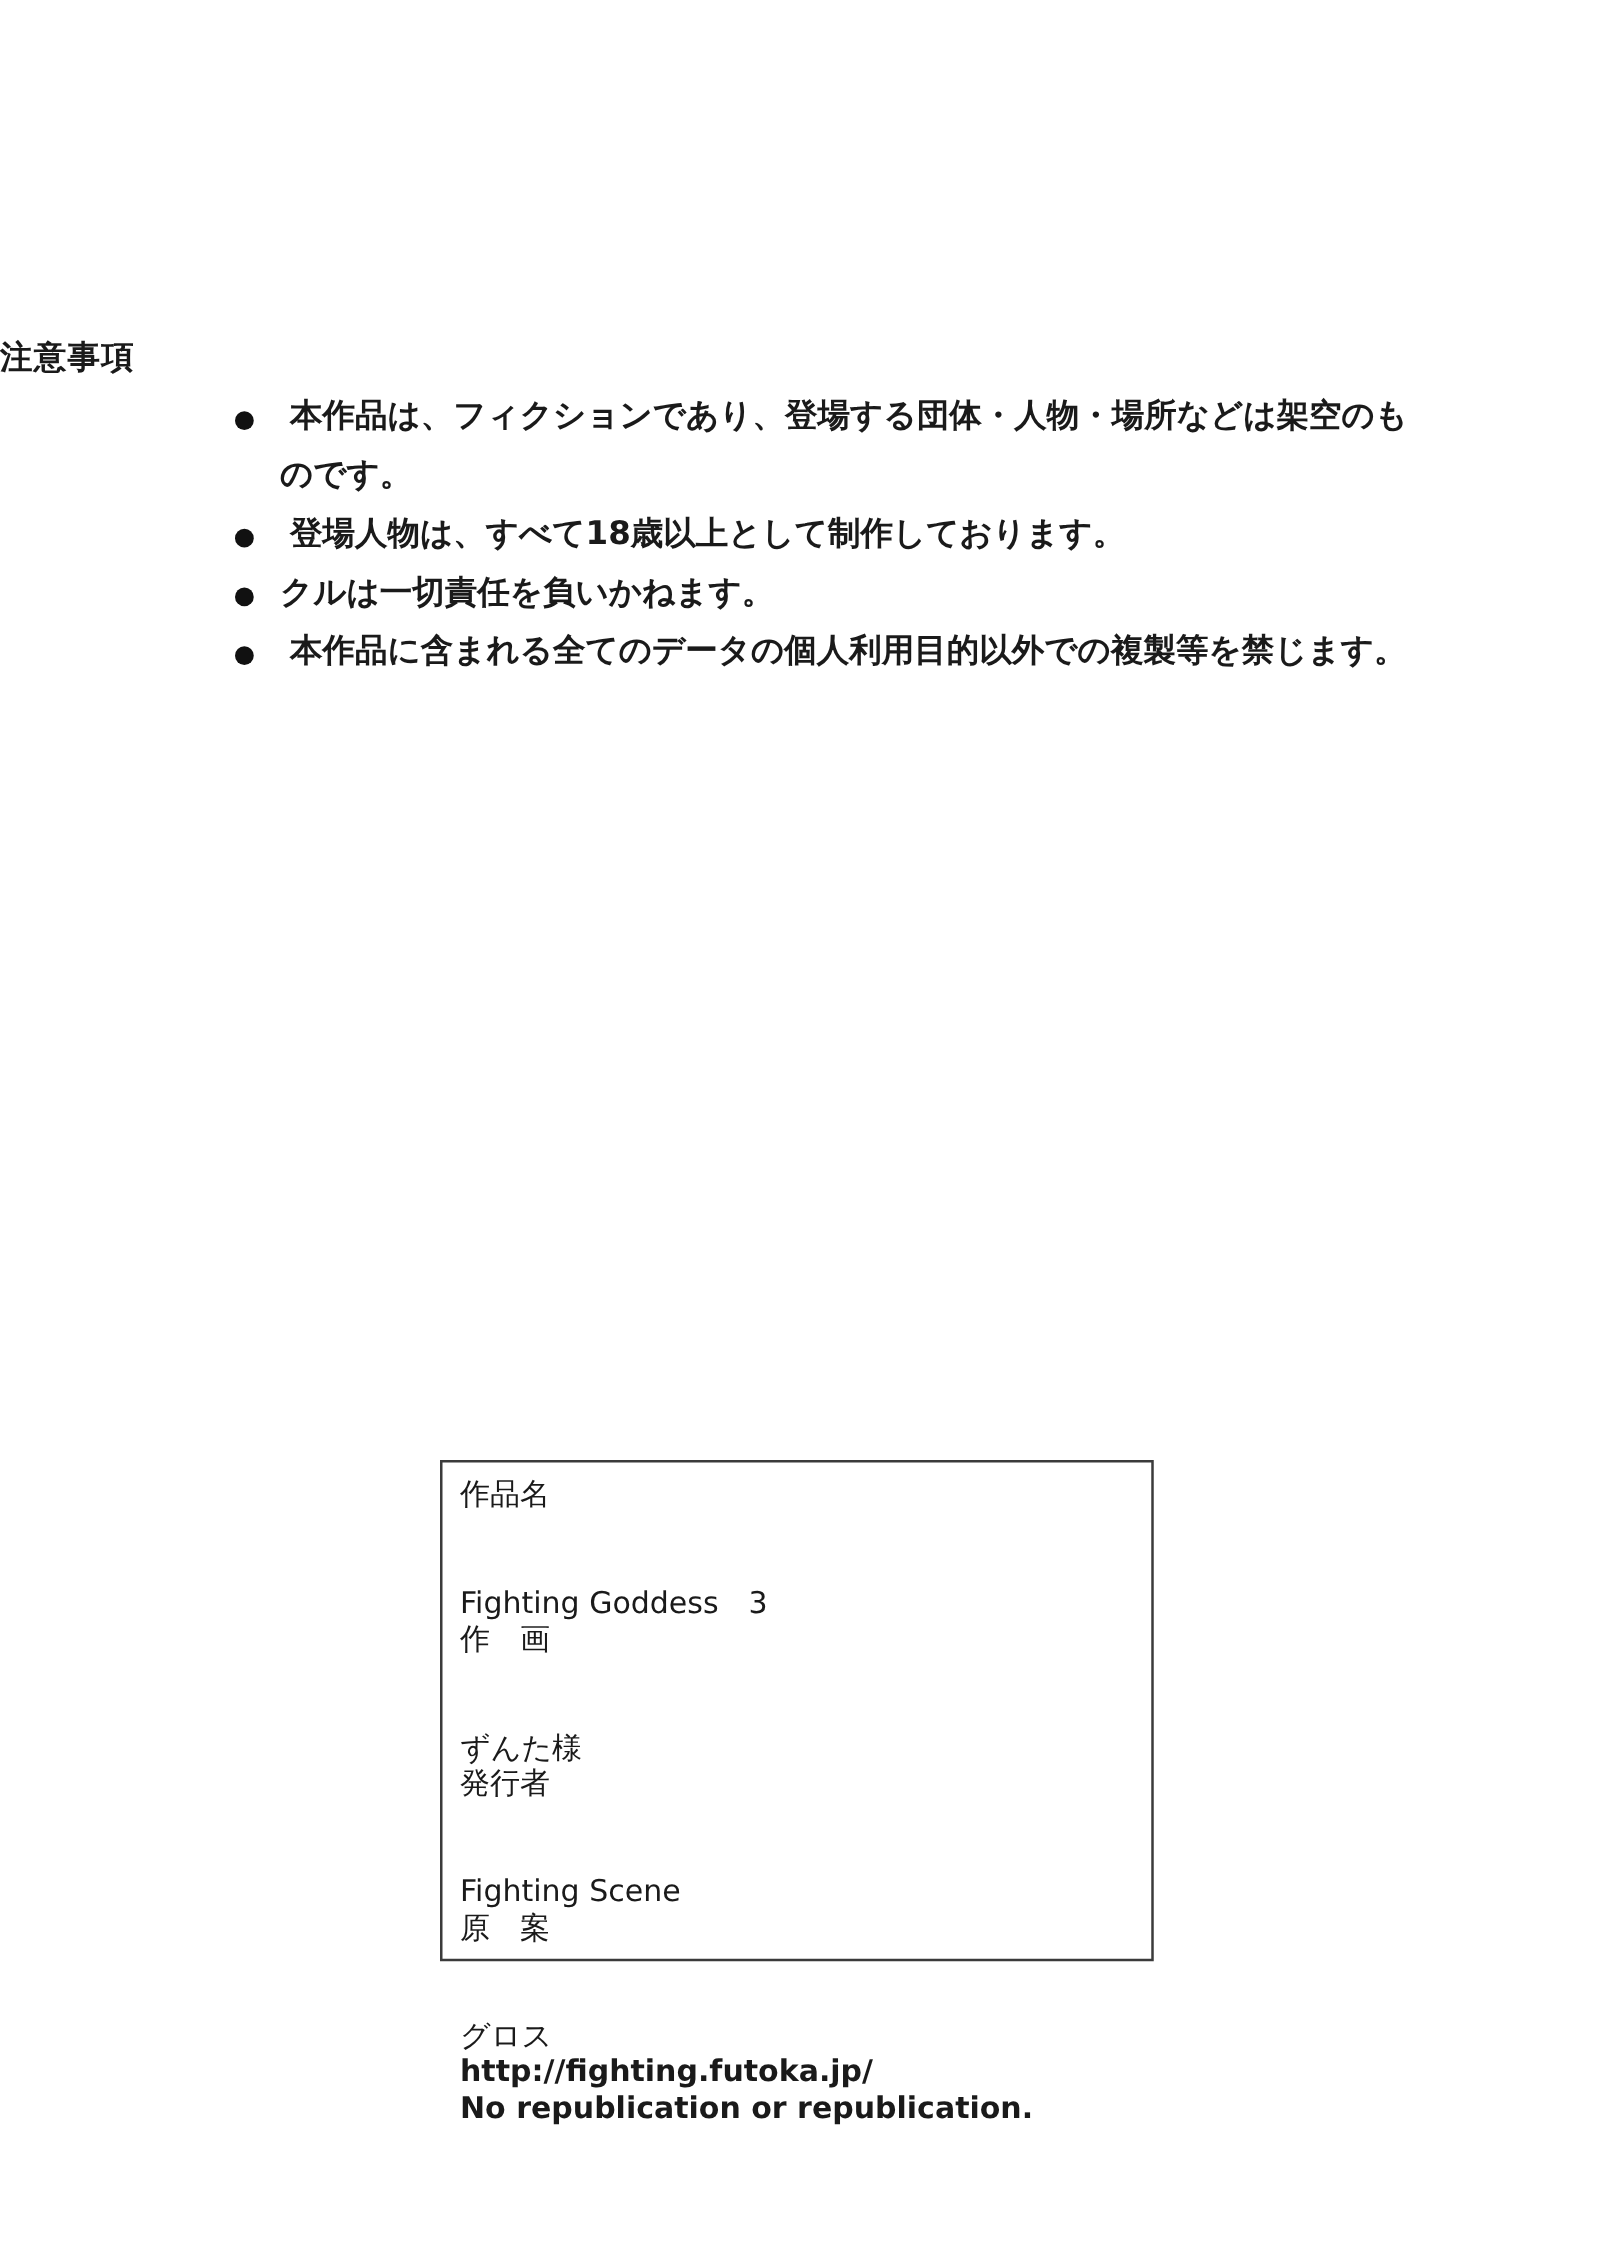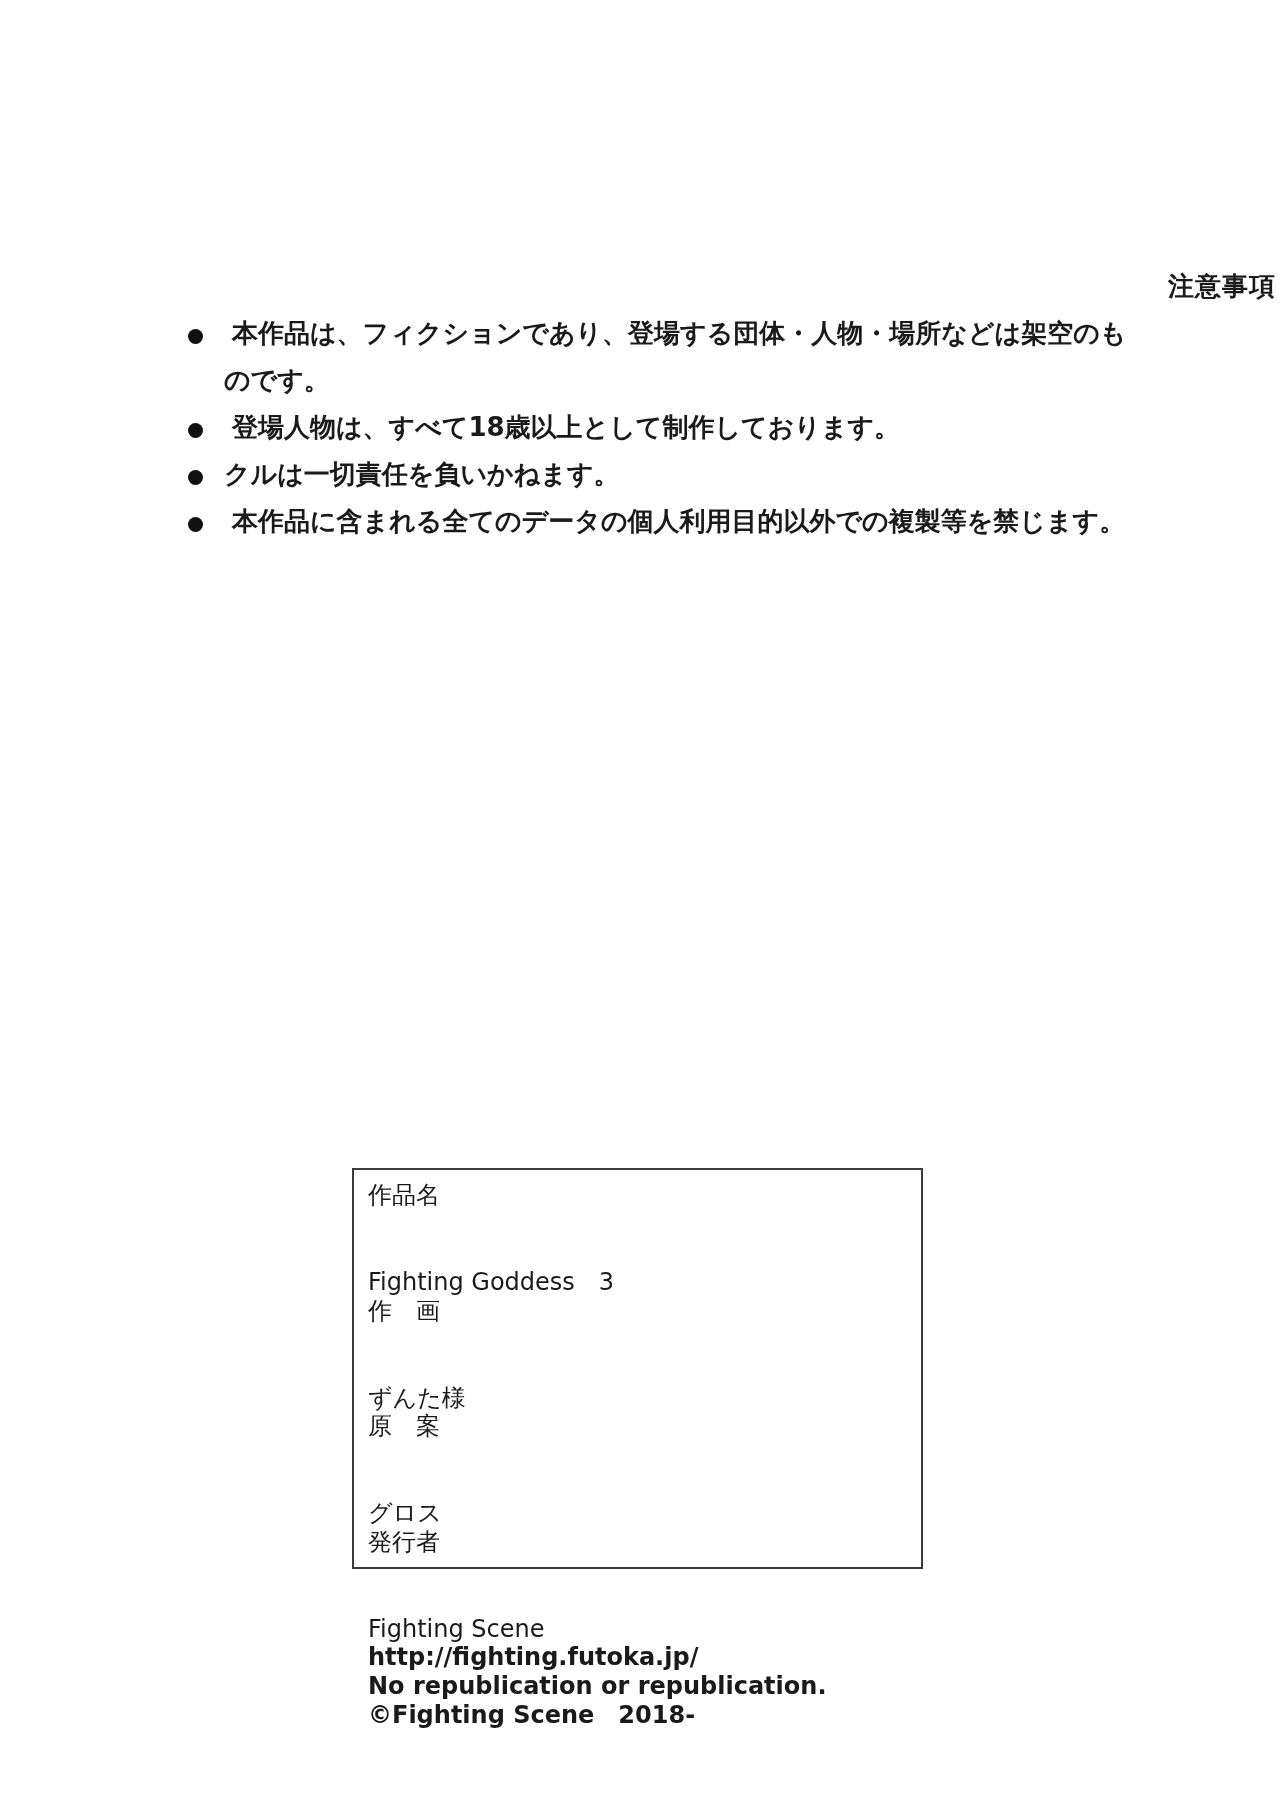--- a/index.html
+++ b/index.html
@@ -9,21 +9,21 @@
     font-family:"DejaVu Sans","Liberation Sans",sans-serif;
     color:#1a1a1a;
     position:relative;
     overflow:hidden;
   }
   
   .notice-title{
     position:absolute;
     top:263px;left:0;width:1276px;height:47px;
     line-height:47px;
-    text-align:right;
+    text-align:left;
     font-size:26px;
     font-weight:bold;
     letter-spacing:1px;
   }
   .notes{
     position:absolute;
     top:310px;left:188px;width:960px;
     font-size:26px;
     font-weight:bold;
   }
@@ -100,26 +100,25 @@
     <span class="cvalue">Fighting Goddess　3</span>
   </div>
 
 
   <div class="crow">
     <span class="clabel">作　画</span>
     <span class="cvalue">ずんた様</span>
   </div>
 
   <div class="crow">
+    <span class="clabel">発行者</span>
+    <span class="cvalue">Fighting Scene</span>
+  </div>
+
+  <div class="crow">
     <span class="clabel">原　案</span>
     <span class="cvalue">グロス</span>
   </div>
 
-  <div class="crow">
-    <span class="clabel">発行者</span>
-    <span class="cvalue">Fighting Scene</span>
-  </div>
-
   <div class="cline">http://fighting.futoka.jp/</div>
   <div class="cline">No republication or republication.</div>
-  <div class="cline">©Fighting Scene　2018-</div>
 
 </div>
 
 </body></html>

